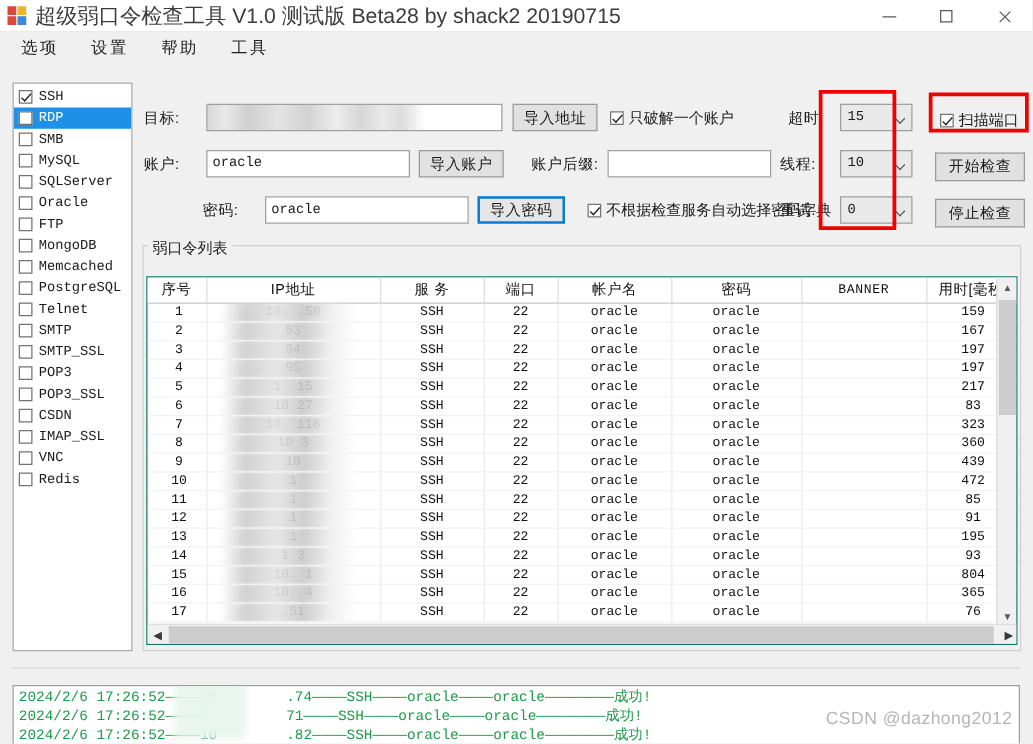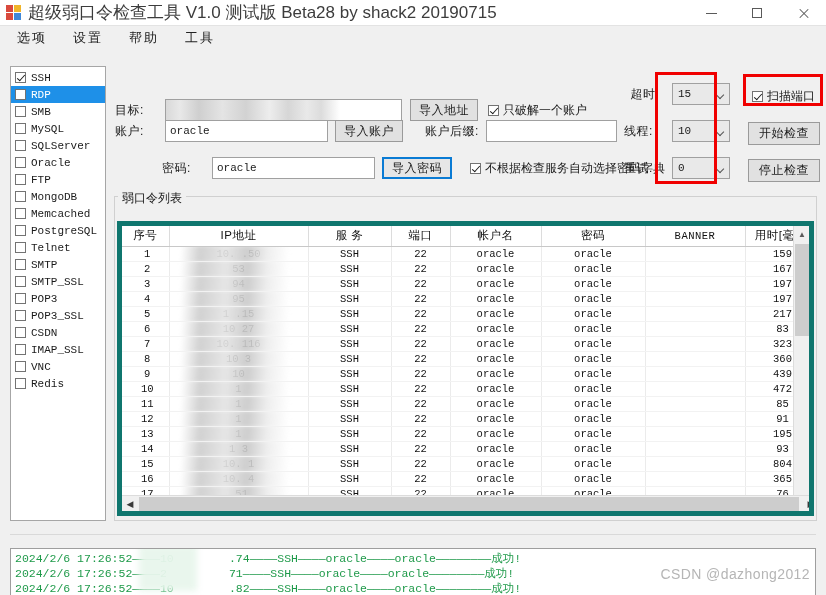--- a/index.html
+++ b/index.html
@@ -197,21 +197,21 @@
     position: absolute; left: 118px; top: 190px;
     background: #f0f0f0;
     padding: 0 4px;
     font-size: 12px; color: #1a1a1a;
   }
 
   .grid-wrap {
     position: absolute; left: 117px; top: 221px;
     width: 697px; height: 295px;
     background: #ffffff;
-    border: 5px solid #0f766e;
+    border: 1px solid #0f766e;
     overflow: hidden;
   }
   table.grid {
     border-collapse: collapse;
     width: 680px;
     table-layout: fixed;
     font-family: "Liberation Mono", monospace;
   }
   table.grid th {
     background: #ffffff;
@@ -429,21 +429,21 @@
         </div>
         <div class="proto-row">
           <span class="cbx"></span>
           <span>Redis</span>
         </div>
       </div>
   </div>
 
   <div class="form-area">
 
-    <div class="frow" style="left:0; top:5px;margin-top:16px;">
+    <div class="frow" style="left:0; top:5px;">
       <span class="flabel" style="width:46px;">目标:</span>
       <span class="tinput blurred" style="width:237px; margin-left:4px;"></span>
       <span class="btn" style="margin-left:8px;">导入地址</span>
       <span class="chk-lbl" style="margin-left:10px;">
         <span class="cbx on"></span>
         <span>只破解一个账户</span>
       </span>
     </div>
 
     <div class="frow" style="left:0; top:42px;">

